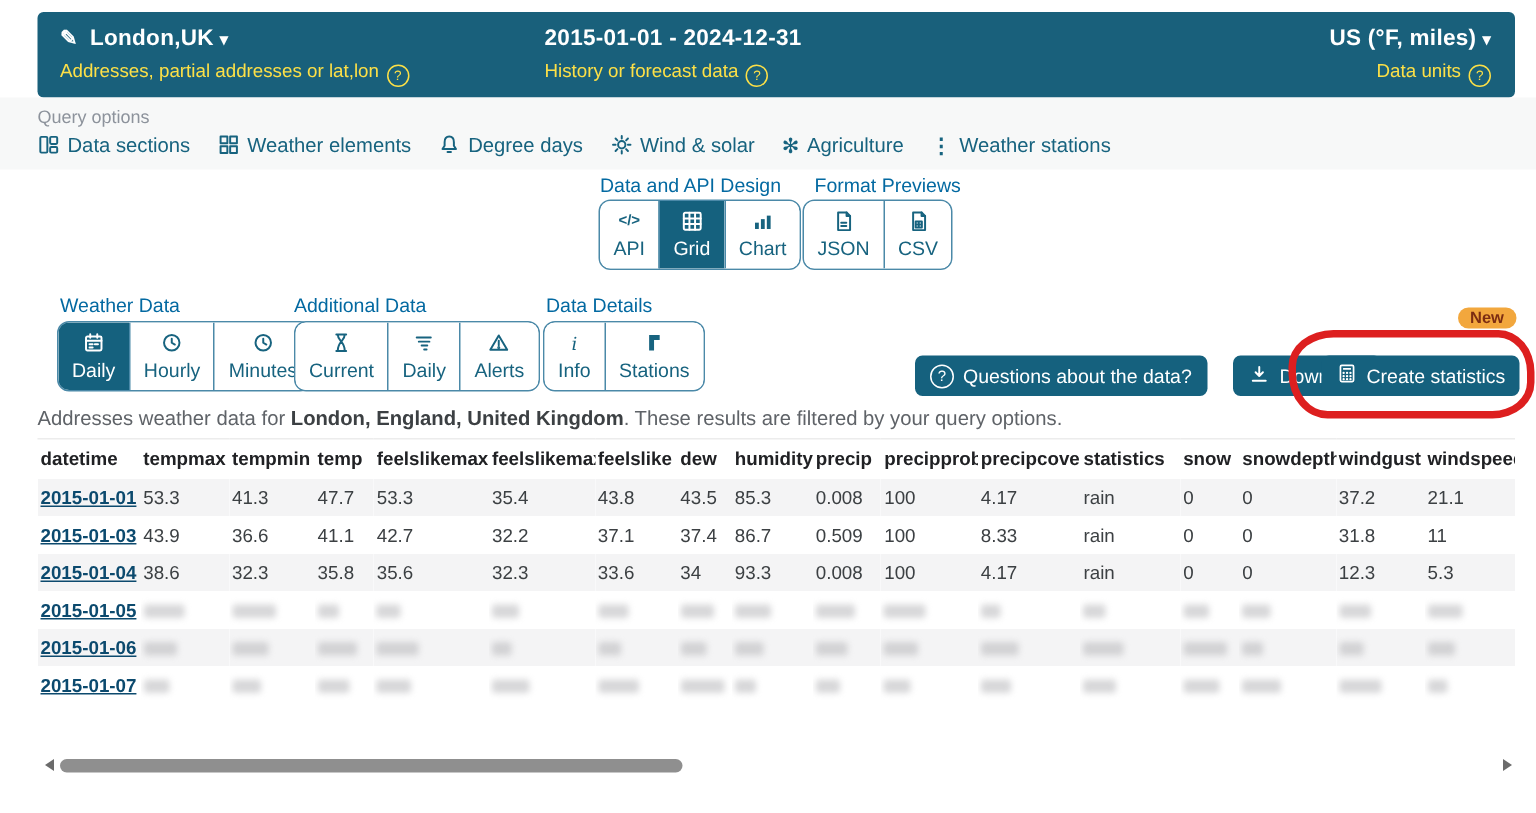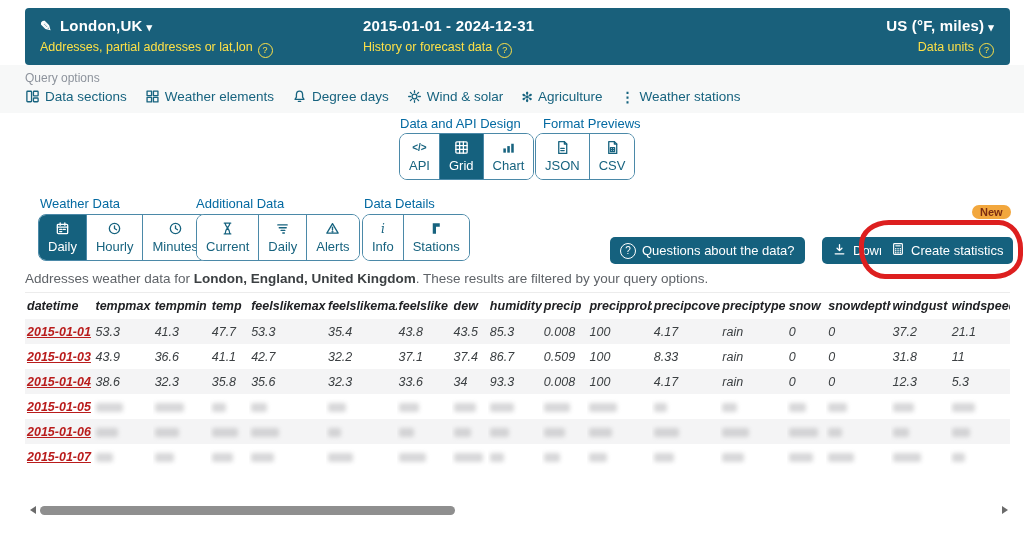--- a/index.html
+++ b/index.html
@@ -40,26 +40,26 @@
   .act-btn{position:absolute;height:27px;background:#15617e;color:#fff;border:none;border-radius:5px;font-size:13px;font-family:inherit;display:inline-flex;align-items:center;gap:6px;padding:0 10px;cursor:pointer;}
   .circ-q{display:inline-flex;width:14px;height:14px;border:1px solid #fff;border-radius:50%;font-size:10px;align-items:center;justify-content:center;}
   .new-badge{position:absolute;left:972px;top:205px;background:#f2a73d;color:#7c2d12;font-size:11px;font-weight:bold;padding:1px 8px;border-radius:9px;z-index:6;}
   .red-ring{position:absolute;left:859px;top:220px;width:154px;height:49px;border:5px solid #dd1f1f;border-radius:30px 24px 28px 26px / 24px 28px 24px 30px;pointer-events:none;z-index:5;}
 
   
   .note{position:absolute;left:25px;top:271px;font-size:13.5px;color:#5f6368;}
   .note b{color:#3c4043;}
 
   
-  .tbl-wrap{position:absolute;left:25px;top:292px;width:985px;font-style:italic;}
+  .tbl-wrap{position:absolute;left:25px;top:292px;width:985px;}
   table{border-collapse:collapse;table-layout:fixed;width:985px;}
   thead th{font-size:12.5px;font-weight:bold;color:#202124;text-align:left;padding:6px 4px 6px 2px;border-top:1px solid #ececec;white-space:nowrap;overflow:hidden;}
   tbody td{font-size:12.5px;color:#3c4043;padding:0 4px 0 2px;height:25px;white-space:nowrap;overflow:hidden;}
   tbody tr:nth-child(odd){background:#f4f4f5;}
-  a.datelink{color:#b91c1c;font-weight:bold;text-decoration:underline;cursor:pointer;}
+  a.datelink{color:#0c4a6e;font-weight:bold;text-decoration:underline;cursor:pointer;}
   .blurval{display:inline-block;height:9px;border-radius:2px;background:#b7b7ba;filter:blur(2.2px);opacity:.55;vertical-align:middle;}
 
   
   .hscroll{position:absolute;left:25px;top:505px;width:985px;height:12px;}
   .scroll-thumb{position:absolute;left:15px;top:1px;width:415px;height:9px;background:#8f8f8f;border-radius:5px;cursor:pointer;}
   .arrow{position:absolute;top:1px;width:0;height:0;border-top:4.5px solid transparent;border-bottom:4.5px solid transparent;cursor:pointer;}
   .arrow.left{left:5px;border-right:6px solid #6b6b6b;}
   .arrow.right{right:2px;border-left:6px solid #6b6b6b;}
 </style>
 </head>
@@ -328,21 +328,21 @@
             <th>tempmin</th>
             <th>temp</th>
             <th>feelslikemax</th>
             <th>feelslikemax</th>
             <th>feelslike</th>
             <th>dew</th>
             <th>humidity</th>
             <th>precip</th>
             <th>precipprob</th>
             <th>precipcover</th>
-            <th>preciptype</th>
+            <th>statistics</th>
             <th>snow</th>
             <th>snowdepth</th>
             <th>windgust</th>
             <th>windspeed</th>
           </tr>
         </thead>
       <tbody id="tbl-body">
           <tr>
             <td><a class="datelink">2015-01-01</a></td>
             <td>53.3</td>

